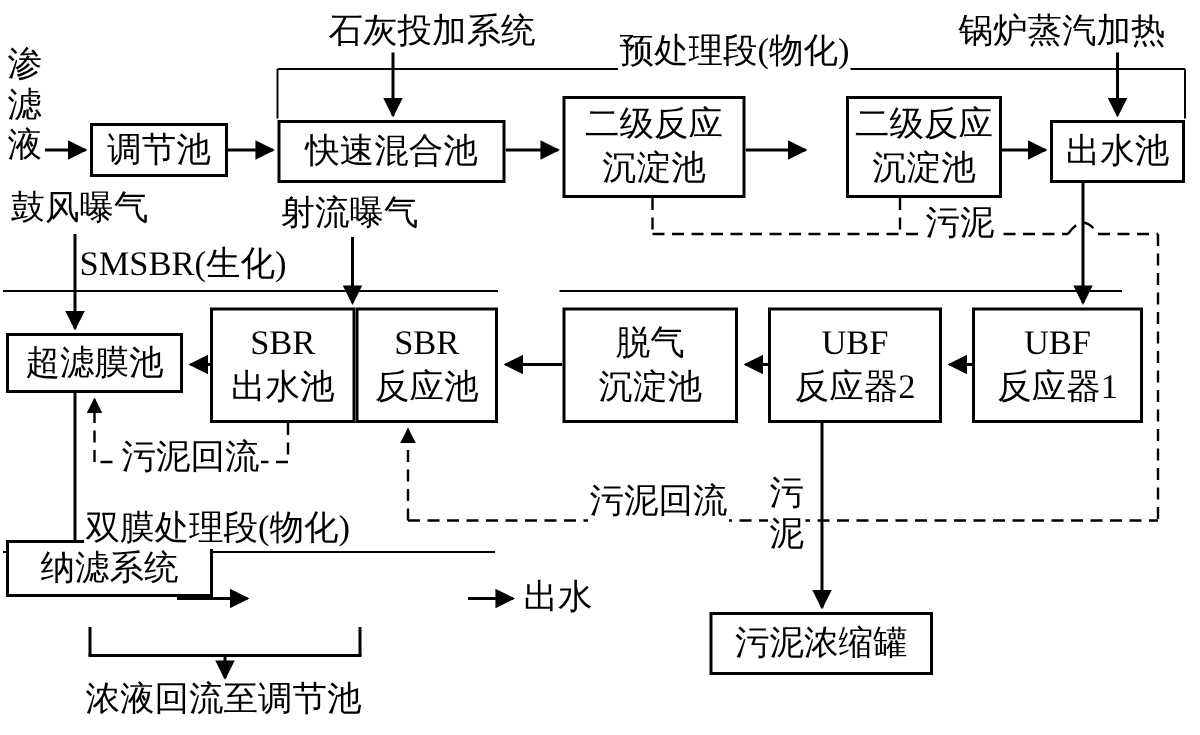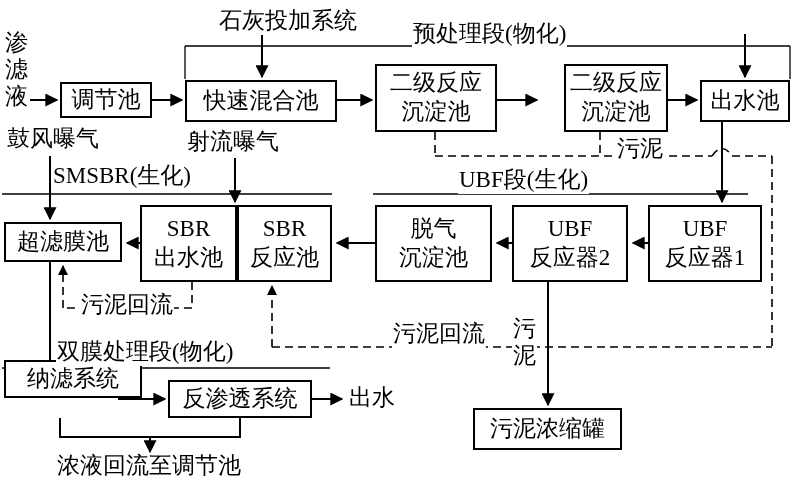--- a/index.html
+++ b/index.html
@@ -93,33 +93,32 @@
   <div class="box" style="left:237px;top:205px;width:95px;height:77px;">SBR
 反应池</div>
   <div class="box" style="left:375px;top:205px;width:117px;height:77px;">脱气
 沉淀池</div>
   <div class="box" style="left:512px;top:205px;width:116px;height:77px;">UBF
 反应器2</div>
   <div class="box" style="left:648px;top:205px;width:114px;height:77px;">UBF
 反应器1</div>
 
   <div class="box" style="left:4px;top:360px;width:138px;height:38px;">纳滤系统</div>
-  <div class="box" style="left:168px;top:380px;width:144px;height:38px;">反渗透系统</div>
   <div class="box" style="left:473px;top:408px;width:149px;height:42px;">污泥浓缩罐</div>
 
   <div class="lbl" style="left:4px;top:30px;">渗
 滤
 液</div>
   <div class="lbl" style="left:218px;top:8px;">石灰投加系统</div>
   <div class="lbl" style="left:412px;top:21px;text-align:right;">预处理段(物化)</div>
+  <div class="lbl" style="left:638px;top:8px;">锅炉蒸汽加热</div>
   <div class="lbl" style="left:6px;top:126px;">鼓风曝气</div>
   <div class="lbl" style="left:186px;top:129px;">射流曝气</div>
   <div class="lbl" style="left:616px;top:136px;">污泥</div>
   <div class="lbl" style="left:52px;top:163px;">SMSBR(生化)</div>
-  <div class="lbl" style="left:458px;top:167px;">UBF段(生化)</div>
   <div class="lbl" style="left:80px;top:292px;">污泥回流</div>
   <div class="lbl" style="left:392px;top:321px;">污泥回流</div>
   <div class="lbl" style="left:512px;top:316px;">污
 泥</div>
   <div class="lbl" style="left:56px;top:339px;">双膜处理段(物化)</div>
   <div class="lbl" style="left:348px;top:385px;">出水</div>
   <div class="lbl" style="left:56px;top:453px;">浓液回流至调节池</div>
 
 </div>
 

